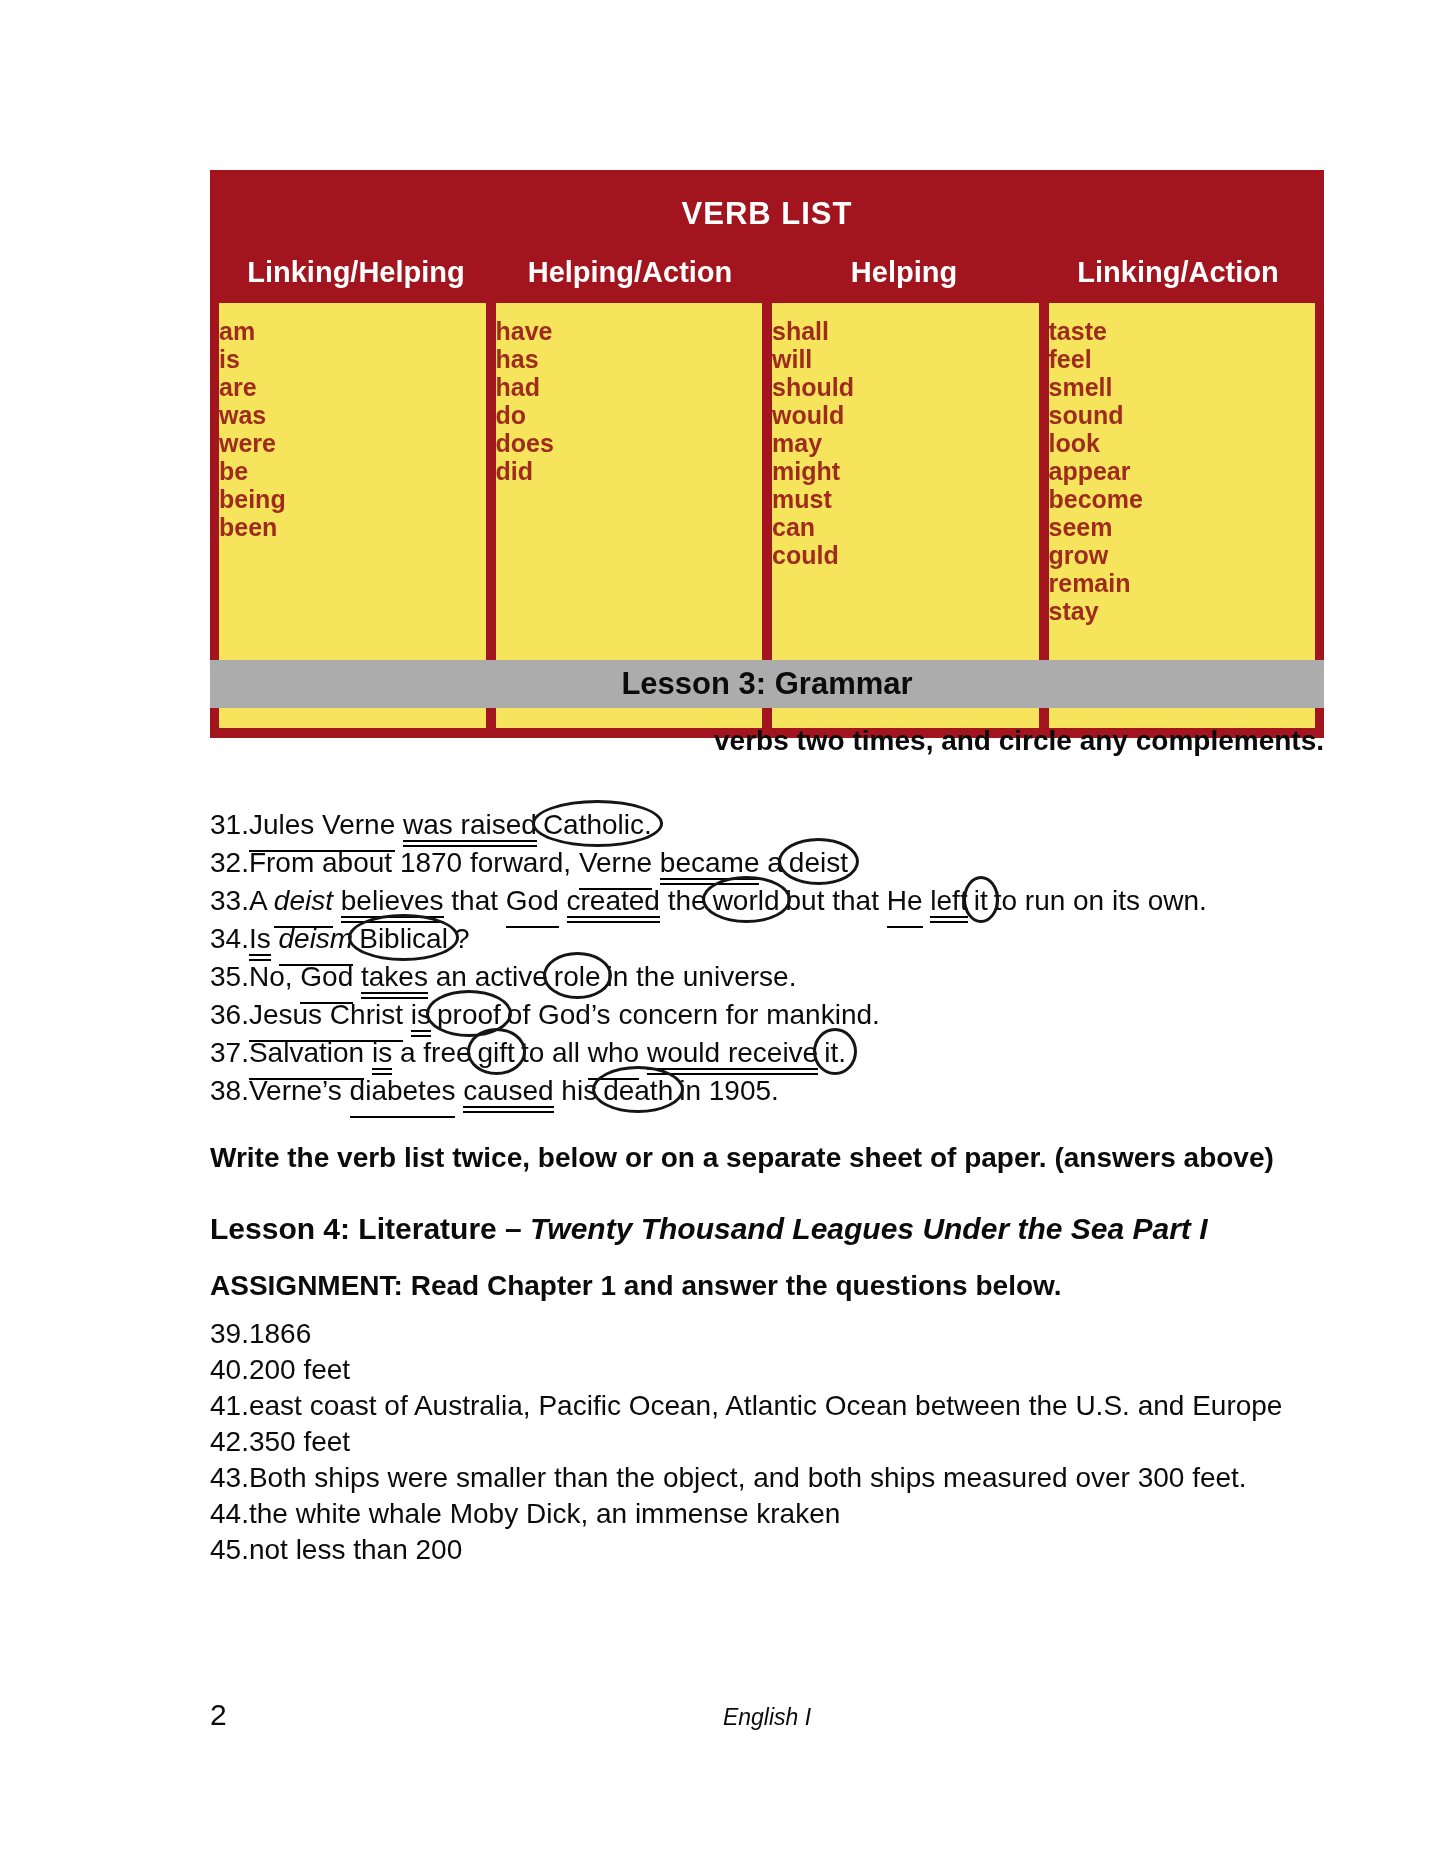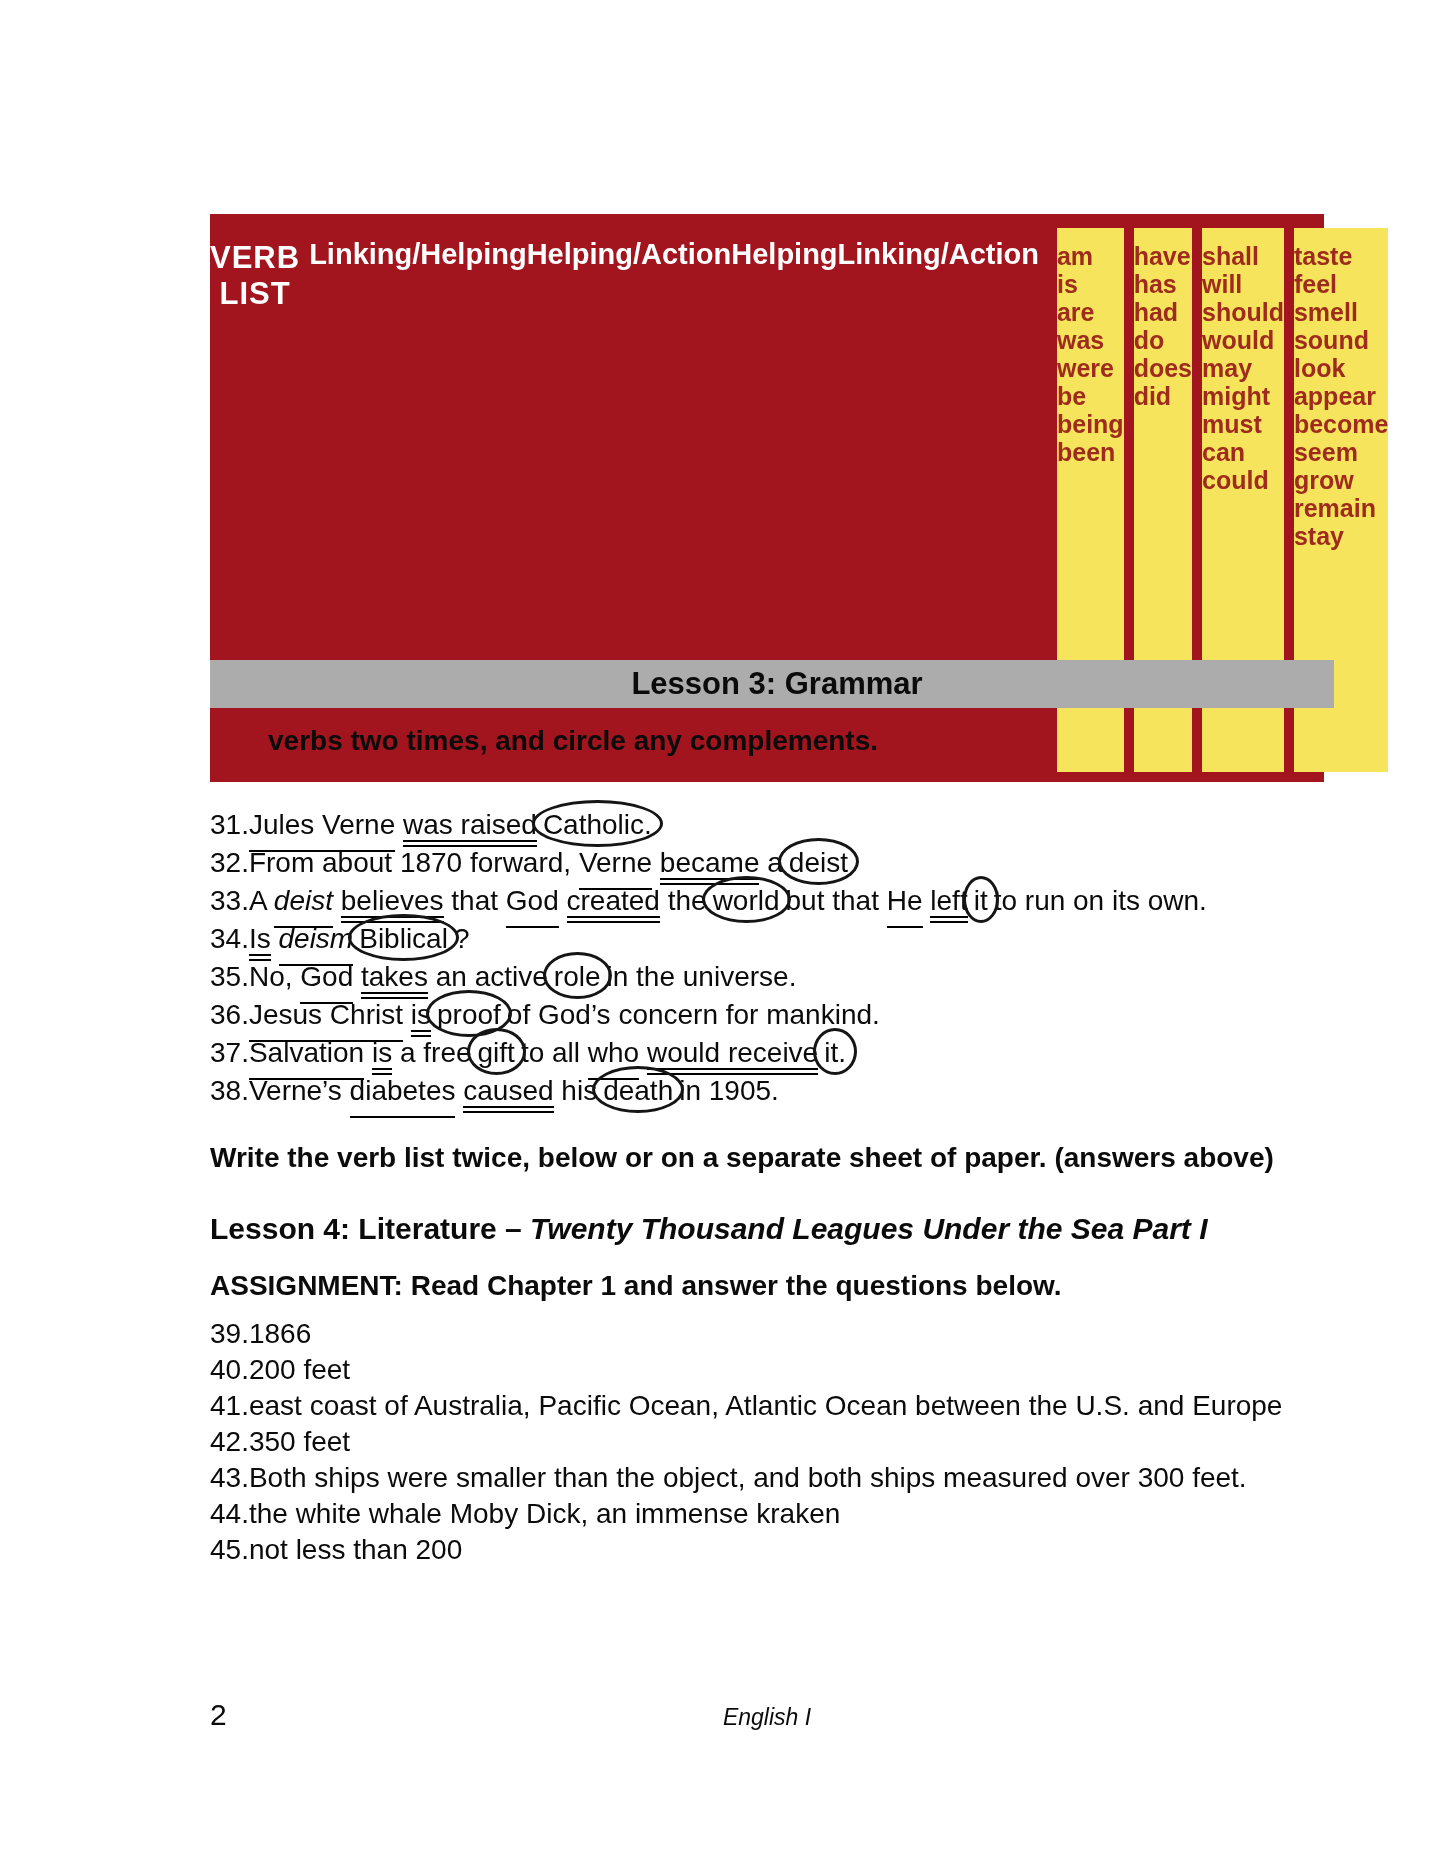--- a/index.html
+++ b/index.html
@@ -1,37 +1,37 @@
 <!DOCTYPE html>
 <html style="--header-bg: #A2151E; --cell-bg: #F5E45C; --verb-text: #9E2B1E; --banner-bg: #ACACAC;"><head>
 <meta charset="utf-8">
 <style>
   html,body{margin:0;padding:0;background:#ffffff;}
   .page{position:relative;width:1445px;height:1870px;background:#ffffff;overflow:hidden;
         font-family:"Liberation Sans", sans-serif;color:#0b0b0b;}
 
   
   .vt{position:absolute;left:210px;top:170px;width:1114px;height:568px;
-      background:var(--header-bg,#A2151E);display:flex;box-sizing:border-box;margin-top:44px;}
+      background:var(--header-bg,#A2151E);display:flex;flex-direction:column;box-sizing:border-box;}
   .vt-title{margin-top:26px;text-align:center;color:#ffffff;font-size:31px;font-weight:bold;letter-spacing:1px;}
   .vt-headers{display:flex;margin:24px 9px 0 9px;}
   .vt-col-header{flex:1;text-align:center;color:#ffffff;font-size:29px;font-weight:bold;}
   .vt-cells{flex:1;display:flex;margin:14px 9px 10px 9px;gap:10px;}
   .vt-cell{flex:1;background:var(--cell-bg,#F5E45C);padding-top:14px;box-sizing:border-box;}
   .vt-verb{text-align:left;color:var(--verb-text,#9E2B1E);font-size:25px;font-weight:bold;line-height:28px;}
 
   
   .banner{position:absolute;left:210px;top:660px;width:1114px;height:48px;
           background:var(--banner-bg,#ACACAC);text-align:center;line-height:48px;
-          font-size:31px;font-weight:bold;color:#0b0b0b;padding-left:10px;}
+          font-size:31px;font-weight:bold;color:#0b0b0b;}
 
   
   .practice{position:absolute;left:210px;top:722px;width:1114px;font-size:28px;font-weight:bold;line-height:38px;}
   .practice .l1{text-align:justify;text-align-last:justify;}
-  .practice .l2{padding-left:58px;}
+  .practice .l2{padding-left:58px;text-align:right;}
 
   .sentences{position:absolute;left:210px;top:806px;width:1235px;font-size:28px;line-height:38px;}
   .sentence{white-space:nowrap;height:38px;}
   .num{}
   .u1{border-bottom:2px solid #000;padding-bottom:10px;}
   .u2{border-bottom:7px double #000;}
   .it{font-style:italic;}
   .circ{position:relative;padding:0 6px;display:inline-block;}
   .circ::before{content:"";position:absolute;left:-5px;right:-5px;top:-6px;bottom:-3px;
                 border:3px solid #151515;border-radius:50%;}

